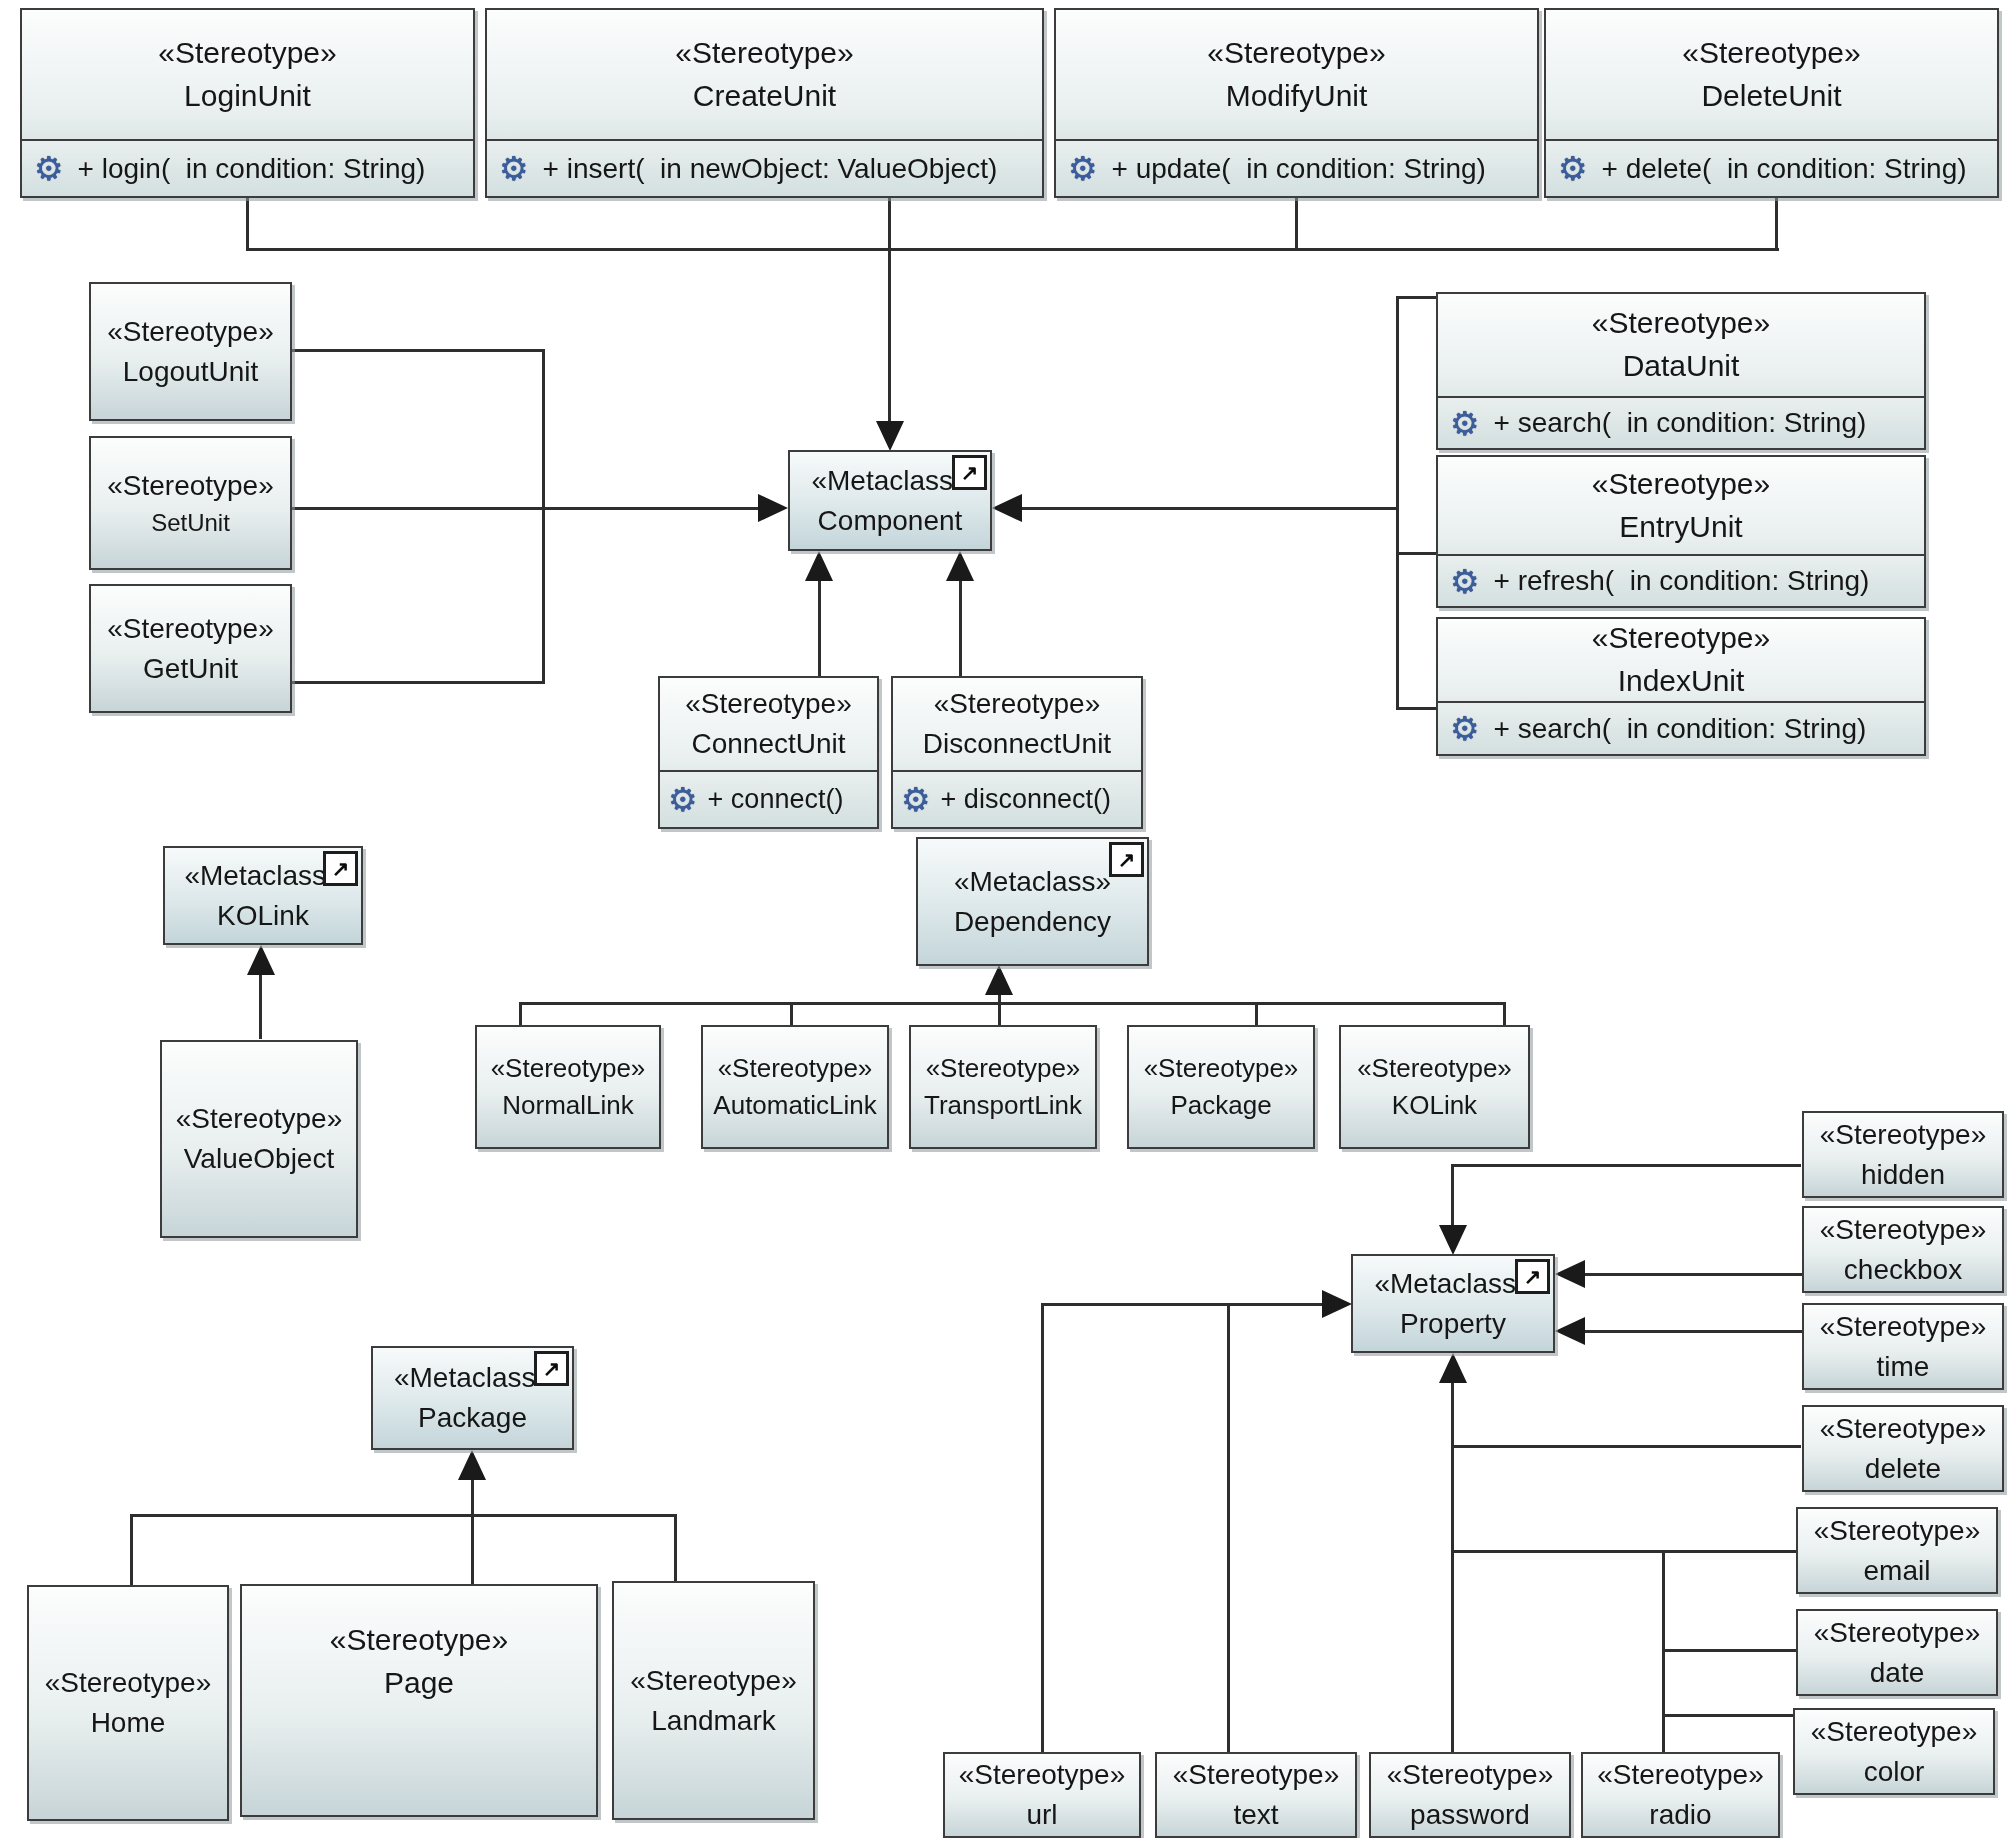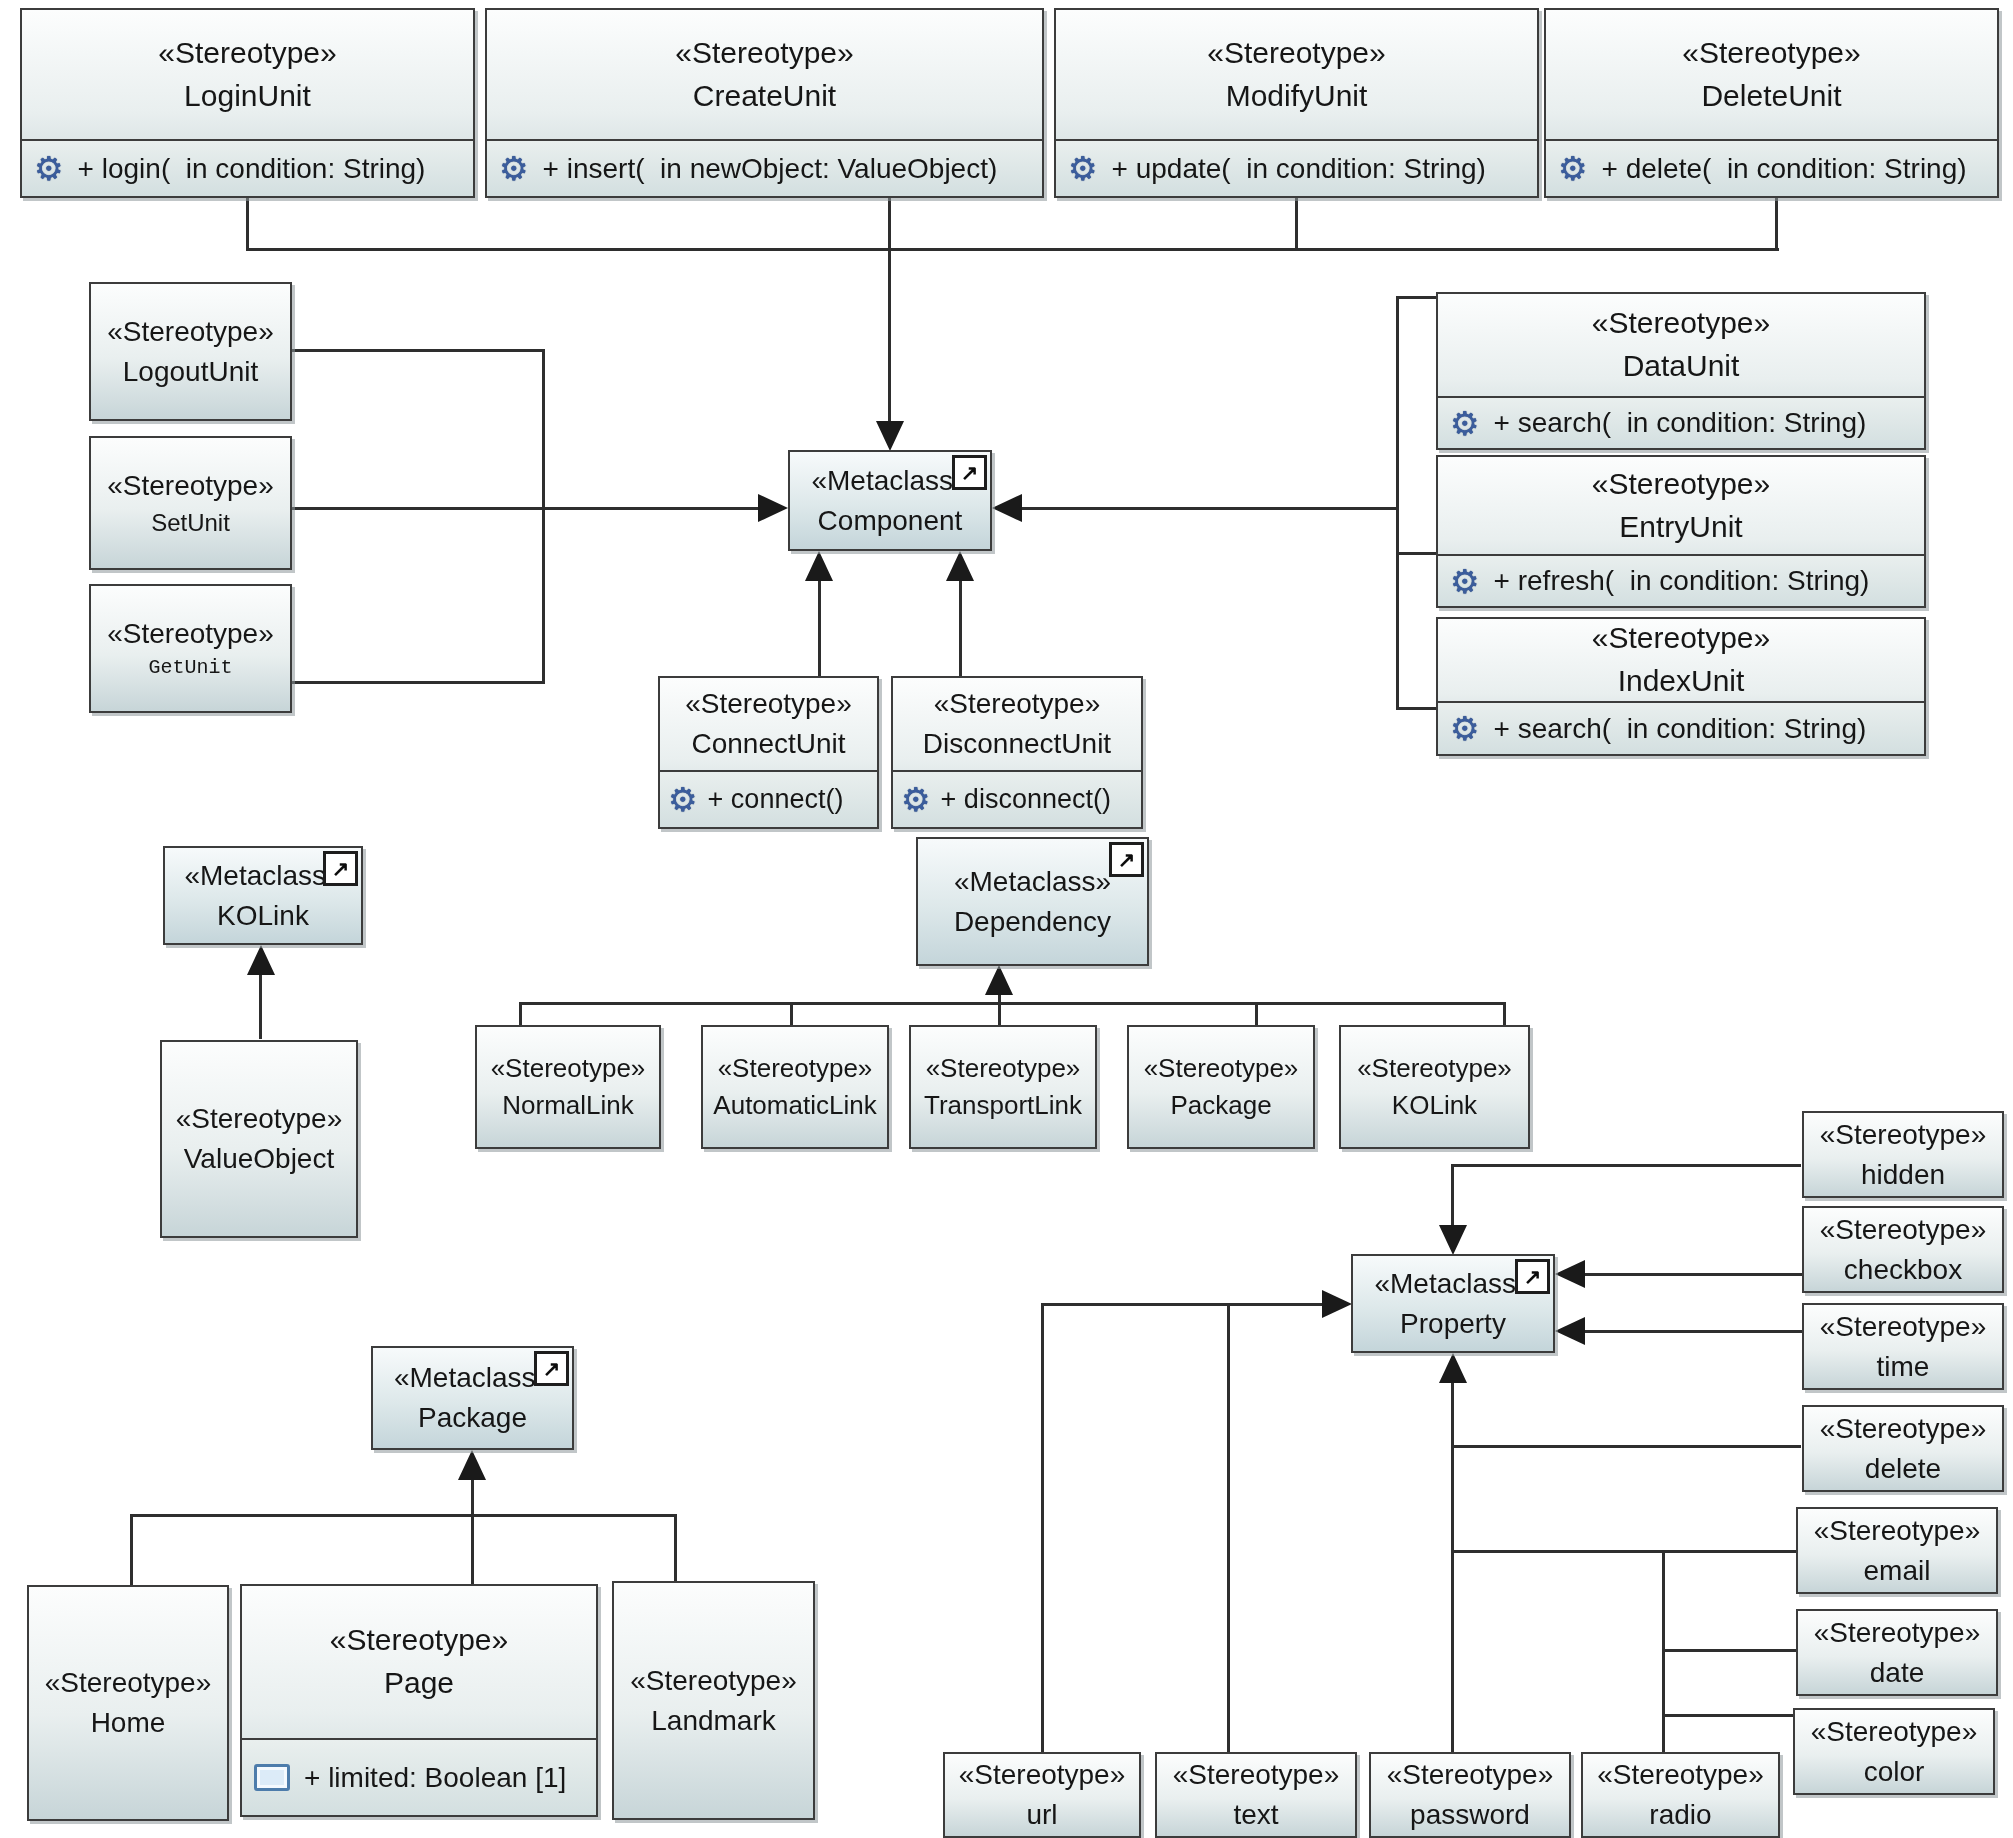--- a/index.html
+++ b/index.html
@@ -145,21 +145,21 @@
   <div class="node simple" style="left:89px;top:436px;width:203px;height:134px;">
     <div class="hd">
       <div class="kw" style="font-size:28px;">«Stereotype»</div>
       <div class="nm" style="font-size:24px;">SetUnit</div>
     </div>
   </div>
 
   <div class="node simple" style="left:89px;top:584px;width:203px;height:129px;">
     <div class="hd">
       <div class="kw" style="font-size:28px;">«Stereotype»</div>
-      <div class="nm" style="font-size:20px;font-family:Liberation Mono, monospace;">GetUnit</div>
+      <div class="nm" style="font-size:28px;">GetUnit</div>
     </div>
   </div>
 
   <div class="node simple meta md" style="left:788px;top:450px;width:204px;height:101px;">
     <div class="hd">
       <span class="shortcut">↗</span>
       <div class="kw">«Metaclass»</div>
       <div class="nm">Component</div>
     </div>
   </div>
@@ -271,21 +271,20 @@
       <div class="kw" style="font-size:28px;">«Stereotype»</div>
       <div class="nm" style="font-size:28px;">Home</div>
     </div>
   </div>
 
   <div class="node" style="left:240px;top:1584px;width:358px;height:233px;">
     <div class="hd" style="height:152px;">
       <div class="kw">«Stereotype»</div>
       <div class="nm">Page</div>
     </div>
-    <div class="ops"><span class="attr-icon"></span><span>+ limited: Boolean [1]</span></div>
   </div>
 
   <div class="node simple" style="left:612px;top:1581px;width:203px;height:239px;">
     <div class="hd">
       <div class="kw" style="font-size:28px;">«Stereotype»</div>
       <div class="nm" style="font-size:28px;">Landmark</div>
     </div>
   </div>
 
   <div class="node simple meta md" style="left:1351px;top:1254px;width:204px;height:99px;">

